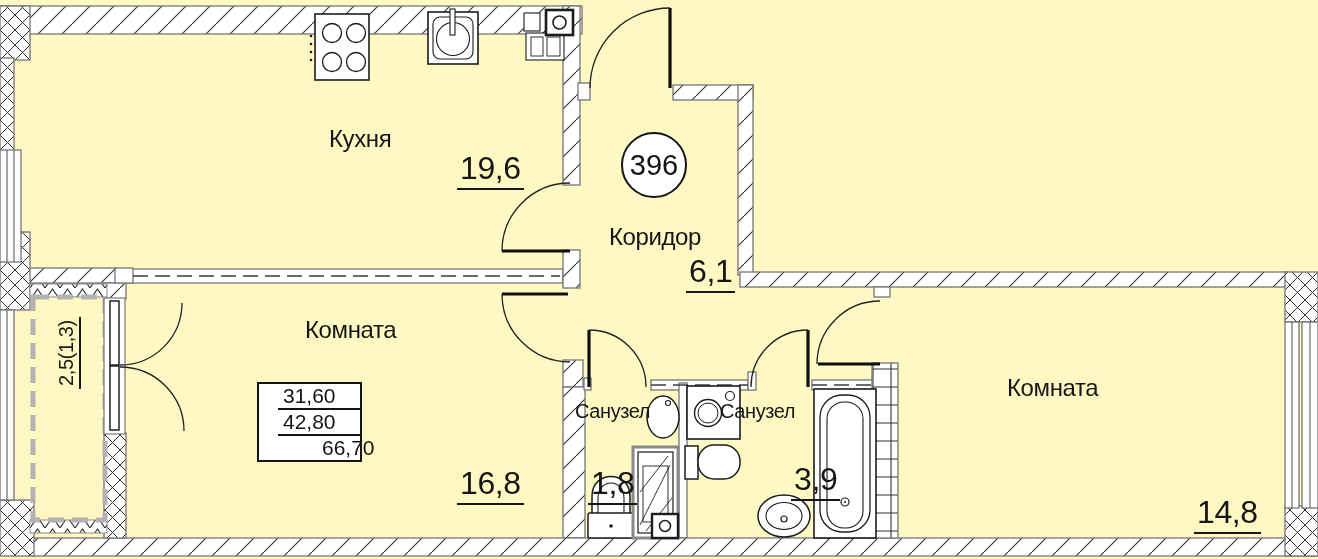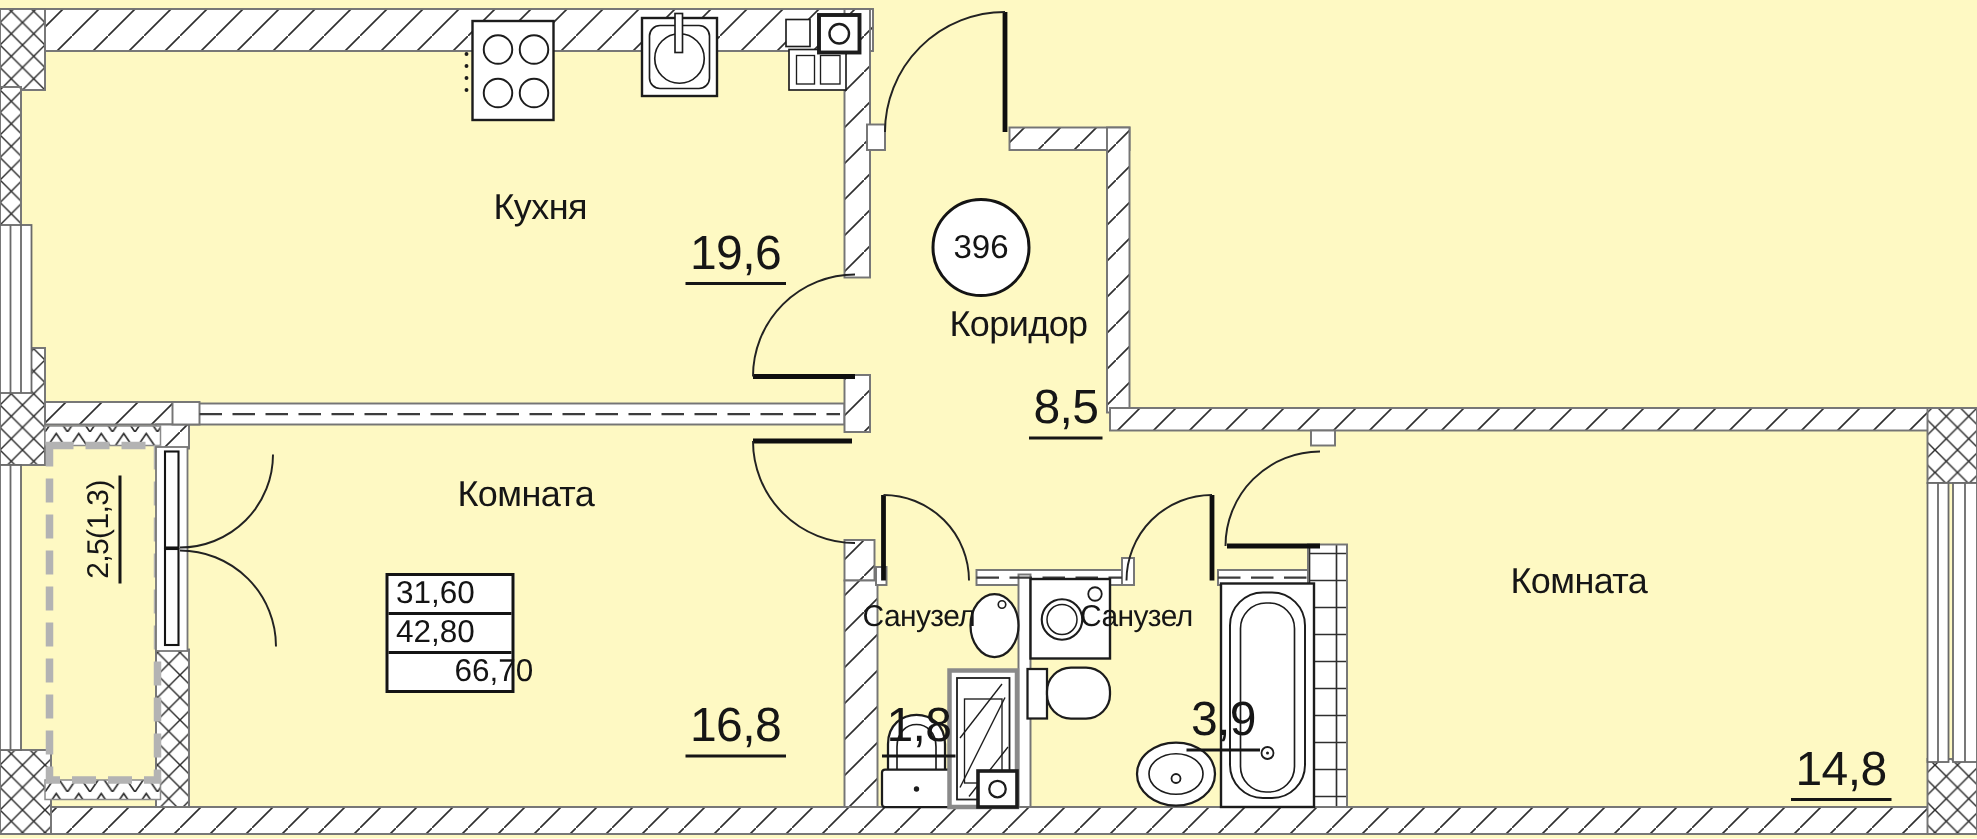--- a/index.html
+++ b/index.html
@@ -26,21 +26,21 @@
     padding:0 3px 2px 3px;
     display:inline-block;
   }
   .apt-circle{
     position:absolute;
     left:621px;top:132px;
     width:62px;height:62px;
     border:2.5px solid #141414;
     border-radius:50%;
     display:flex;align-items:center;justify-content:center;
-    font-size:22px;color:#141414;
+    font-size:29px;color:#141414;
     background:#fff;
   }
   .balc{
     position:absolute;
     left:14px;top:339px;
     width:108px;height:28px;
     display:flex;align-items:center;justify-content:center;
     transform:rotate(-90deg);
     font-size:20px;
   }
@@ -52,21 +52,21 @@
     border:2px solid #141414;
     background:#fff;
     color:#141414;
   }
   .unit-table .type-cell{
     width:64px;
     display:flex;align-items:center;justify-content:center;
     font-size:24px;
     border-right:2px solid #141414;
   }
-  .unit-table .vals{display:flex;flex-direction:column;width:82px;}
+  .unit-table .vals{display:flex;flex-direction:column;width:82px;margin-left:19px;}
   .unit-table .vals div{
     height:24px;line-height:24px;
     font-size:21px;
     padding-left:5px;
     border-bottom:2px solid #141414;
   }
   .unit-table .vals div:last-child{border-bottom:none;padding-left:44px;}
 </style>
 </head>
 <body>
@@ -290,23 +290,23 @@
 
   <div class="lbl rm" style="left:329px;top:126px;">Кухня</div>
   <div class="lbl" style="left:457px;top:152px;">
     <span class="ar">19,6</span>
   </div>
 
   <div class="apt-circle">
     <span>396</span>
   </div>
 
-  <div class="lbl rm" style="left:609px;top:204px;margin-left:24px;">Коридор</div>
+  <div class="lbl rm" style="left:609px;top:224px;">Коридор</div>
   <div class="lbl" style="left:686px;top:255px;">
-    <span class="ar">8,5</span>
+    <span class="ar">6,1</span>
   </div>
 
   <div class="lbl rm" style="left:305px;top:317px;">Комната</div>
   <div class="lbl" style="left:457px;top:467px;">
     <span class="ar">16,8</span>
   </div>
 
   <div class="lbl rm" style="left:1007px;top:375px;">Комната</div>
   <div class="lbl" style="left:1194px;top:467px;margin-top:29px;">
     <span class="ar">14,8</span>

